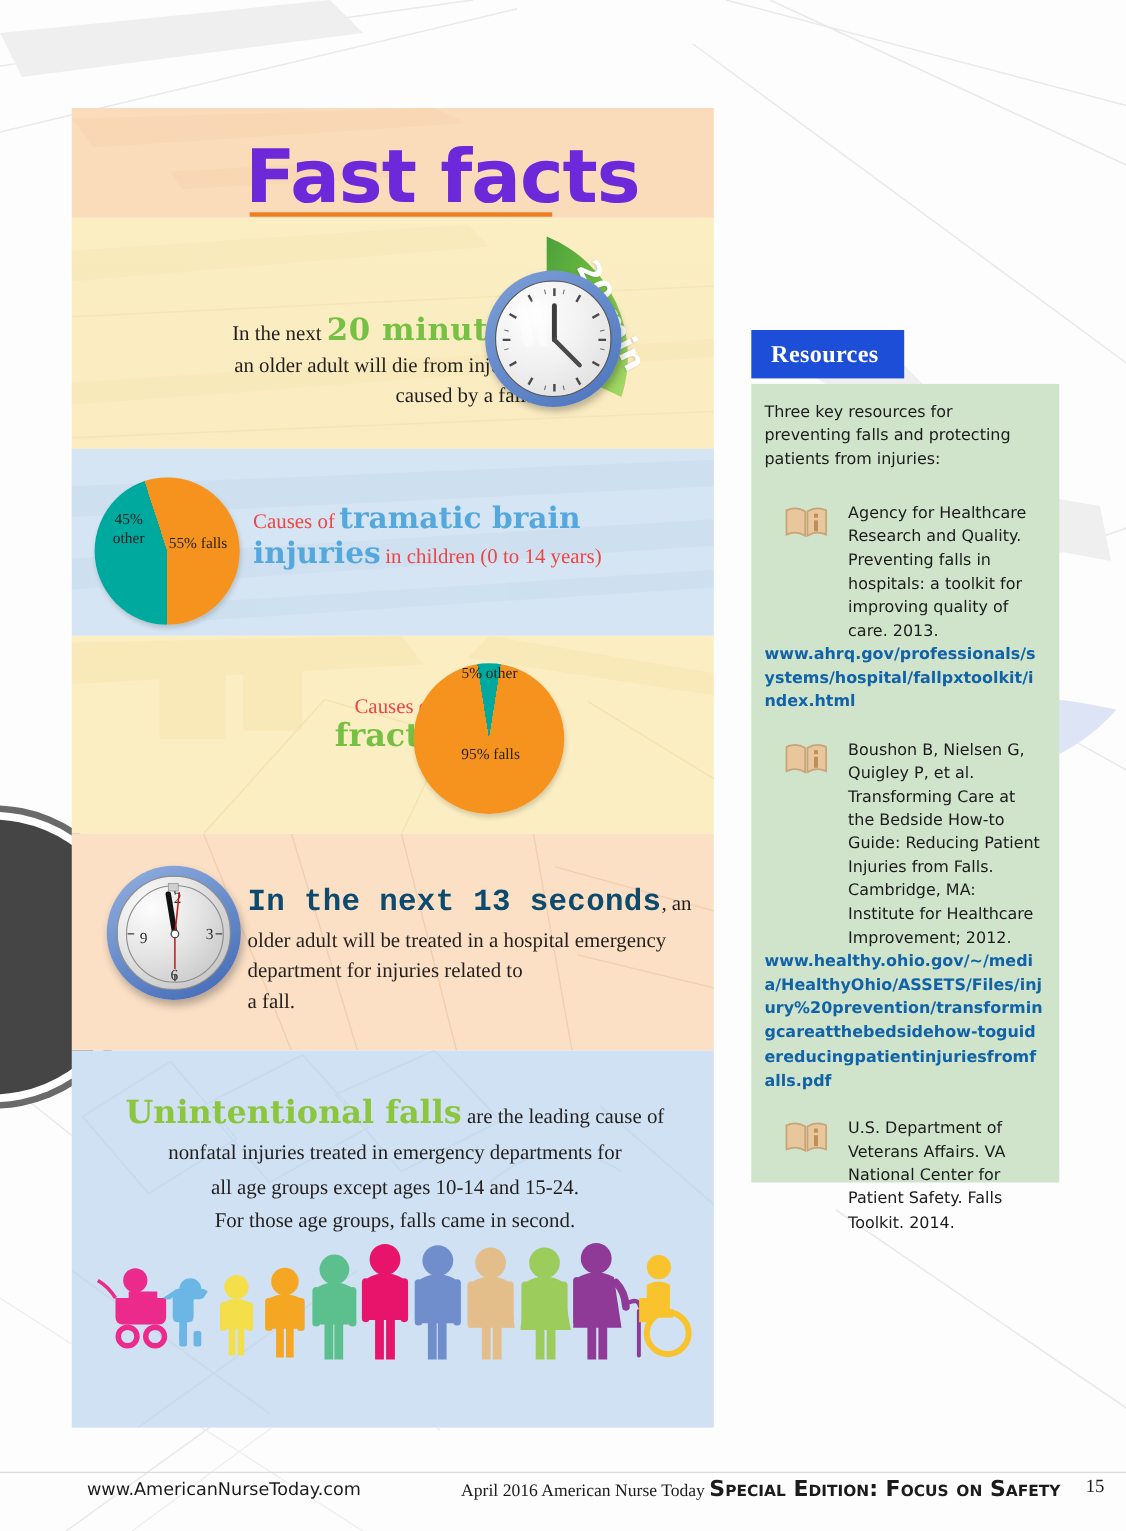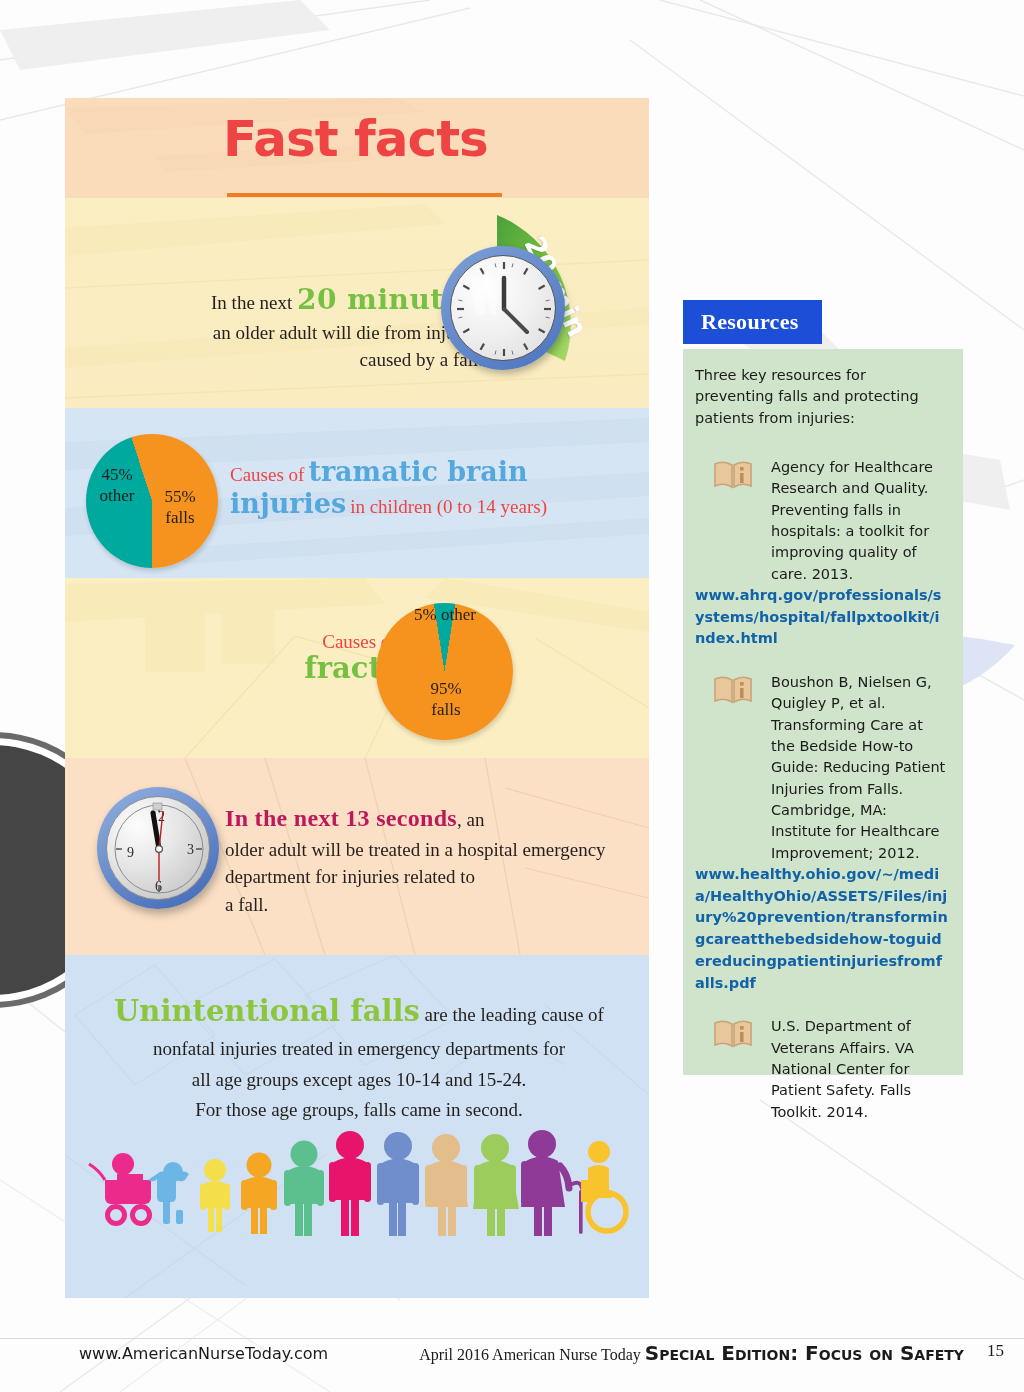--- a/index.html
+++ b/index.html
@@ -40,24 +40,24 @@
   .band-tbi    { top:310px;height:170px; background:#d6e5f3; }
   .band-hip    { top:480px;height:180px; background:#fbeec2; }
   .band-sec    { top:660px;height:197px; background:#fbe0c6; }
   .band-falls  { top:857px;height:343px; background:#cfe1f2; }
 
   
   .streaks { position:absolute; inset:0; opacity:.5; }
 
   
   .fastfacts {
-    position:absolute; left:158px; top:12px;
+    position:absolute; left:158px; top:24px;
     font-family:"DejaVu Sans", sans-serif;
-    font-weight:bold; font-size:50px; letter-spacing:-1px;
-    color:#ef4444;
+    font-weight:bold; font-size:67px; letter-spacing:-1px;
+    color:#6d28d9;
   }
   .rule {
     position:absolute; left:162px; top:95px;
     width:275px; height:4px; background:#ef7d22;
   }
 
   
   .txt20 {
     position:absolute; left:88px; top:182px; width:330px;
     text-align:right; line-height:1.42;
@@ -89,21 +89,21 @@
     border:1.5px solid #565656;
   }
 
   
   .pie-tbi {
     position:absolute; left:21px; top:336px;
     width:132px; height:134px; border-radius:50%;
     background:conic-gradient(from 180deg, #00a99d 0deg 162deg, #f6921e 162deg 360deg);
     box-shadow:1px 3px 5px rgba(0,0,0,.16);
   }
-  .pie-lbl { position:absolute; font-size:17px; color:#231f1e; text-align:center; line-height:1.25; }
+  .pie-lbl { position:absolute; font-size:14px; color:#231f1e; text-align:center; line-height:1.25; }
   .tbi-other { left:25px; top:366px; width:54px; }
   .tbi-falls { left:88px; top:388px; width:54px; }
 
   .tbi-text { position:absolute; left:165px; top:358px; width:400px; line-height:1.2; }
   .blue-bold {
     font-family:"DejaVu Serif", serif; font-weight:bold;
     font-size:27px; color:#54a8de;
   }
   .ser { font-size:19px; color:#ef4444; font-family:"Liberation Serif", serif; }
 
@@ -130,22 +130,22 @@
     box-shadow:2px 5px 8px rgba(0,0,0,.28);
   }
   .clock13 .face {
     position:absolute; left:9px; top:9px; width:104px; height:104px;
     border-radius:50%;
     background:radial-gradient(circle at 30% 28%, #fdfdfd 0%, #e6e6e6 40%, #b9b9b9 100%);
     border:1px solid #8e8e8e;
   }
   .txt13 { position:absolute; left:160px; top:703px; width:410px; line-height:1.45; font-size:19px; color:#231f1e; }
   .blue-head13 {
-    font-family:Liberation Serif, serif; font-weight:bold;
-    font-size:24px; color:#be185d; letter-spacing:.3px;
+    font-family:Liberation Mono, monospace; font-weight:bold;
+    font-size:28px; color:#0c4a6e; letter-spacing:.3px;
   }
 
   
   .txtfalls {
     position:absolute; left:20px; top:890px; width:548px;
     text-align:center; line-height:1.6; font-size:19px; color:#231f1e;
   }
   .green-falls {
     font-family:"DejaVu Serif", serif; font-weight:bold;
     font-size:29px; color:#8cc63e;

